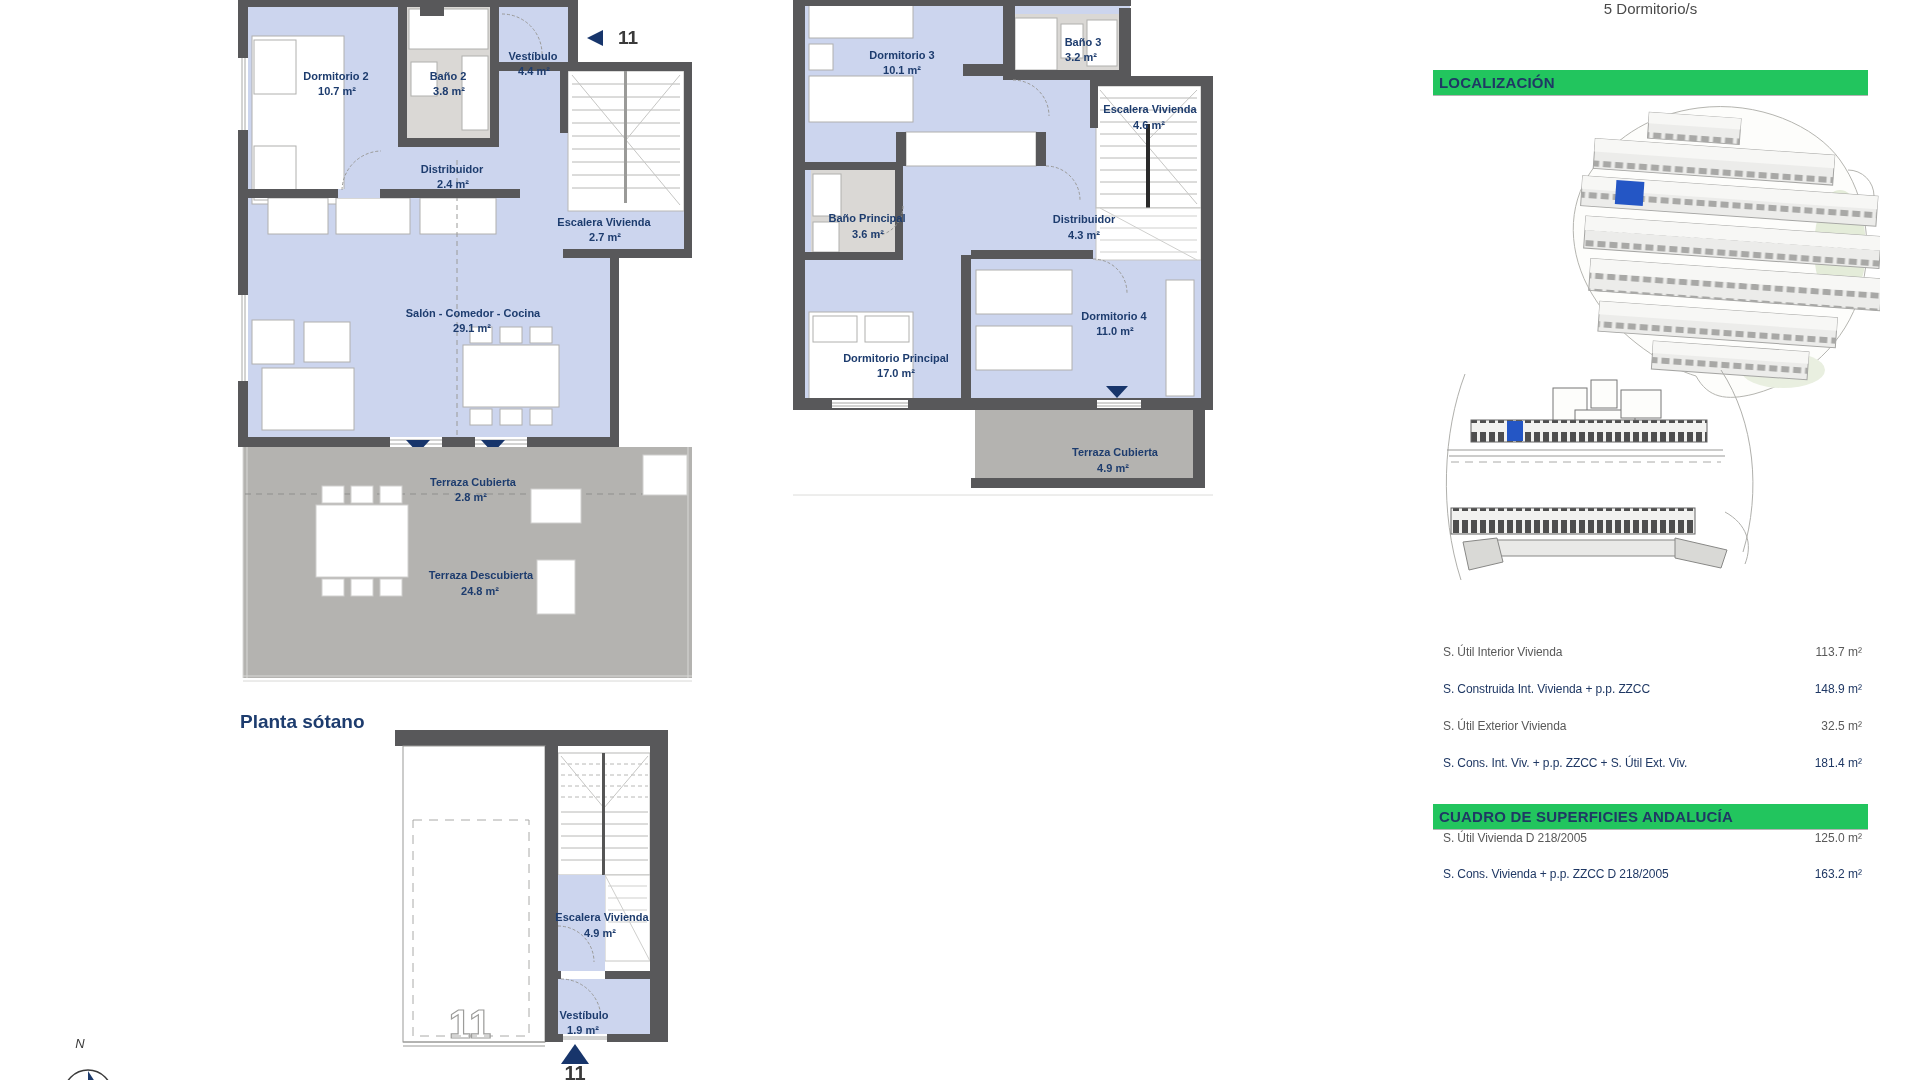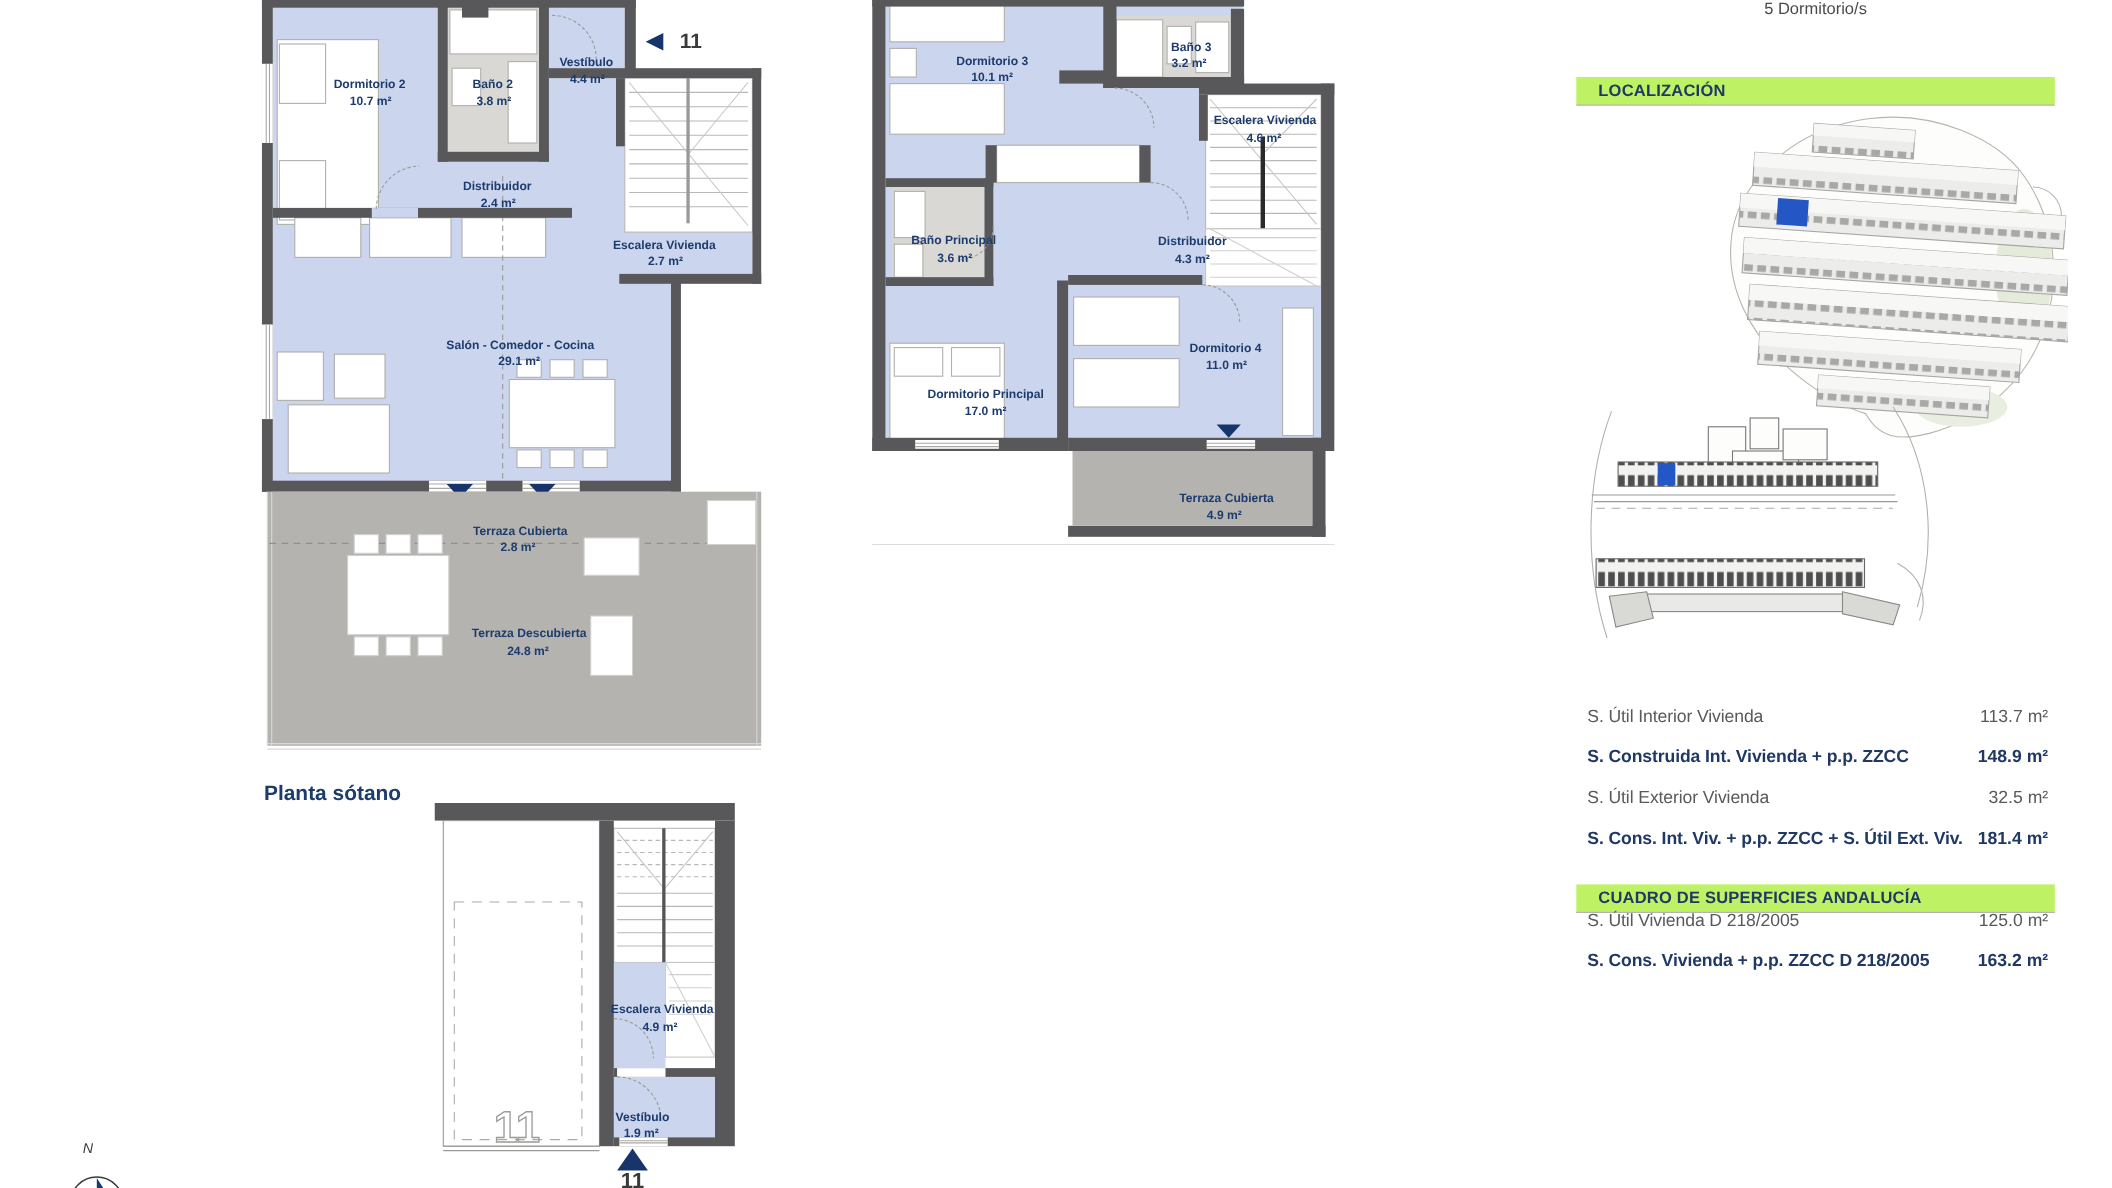--- a/index.html
+++ b/index.html
@@ -4,28 +4,28 @@
 <style>
   html,body{margin:0;padding:0;background:#ffffff;}
   .page{position:relative;width:1920px;height:1080px;background:#ffffff;overflow:hidden;
         font-family:"Liberation Sans", sans-serif;}
   .abs{position:absolute;}
   svg text{font-family:"Liberation Sans", sans-serif;}
   .room-lbl{font-size:11px;font-weight:600;fill:#1d3c6e;text-anchor:middle;}
   .plan-title{position:absolute;font-size:19px;font-weight:700;color:#1d3c6e;line-height:24px;}
   .bedrooms{position:absolute;left:1433px;top:0px;width:435px;text-align:center;
             font-size:15px;color:#4a4a4a;}
-  .bar{position:absolute;left:1433px;width:435px;height:26px;background:#bef264;
+  .bar{position:absolute;left:1433px;width:435px;height:26px;background:#22c55e;
        border-bottom:1px solid #b3b3b3;color:#1f3864;font-weight:700;font-size:15px;
-       line-height:26px;padding-left:20px;box-sizing:border-box;letter-spacing:.2px;}
+       line-height:26px;padding-left:6px;box-sizing:border-box;letter-spacing:.2px;}
   .suptable{position:absolute;left:1433px;width:435px;}
   .suprow{display:flex;justify-content:space-between;align-items:center;height:37px;
-          padding:0 6px 0 10px;font-size:16px;color:#595959;}
+          padding:0 6px 0 10px;font-size:12px;color:#595959;}
   .suprow.compact{height:36px;}
-  .suprow.bold{color:#1f3864;font-weight:700;}
+  .suprow.bold{color:#1f3864;font-weight:400;}
   .suprow .val{white-space:nowrap;}
   .suprow .lab{white-space:nowrap;letter-spacing:-0.1px;}
 </style>
 </head>
 <body>
 
 <div class="page">
 
   <svg class="abs" style="left:238px;top:0;" width="457" height="690" viewBox="0 0 457 690">
 

